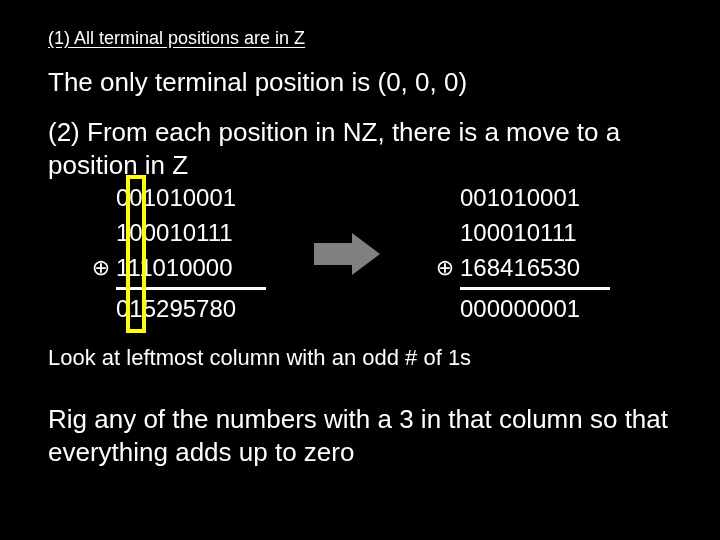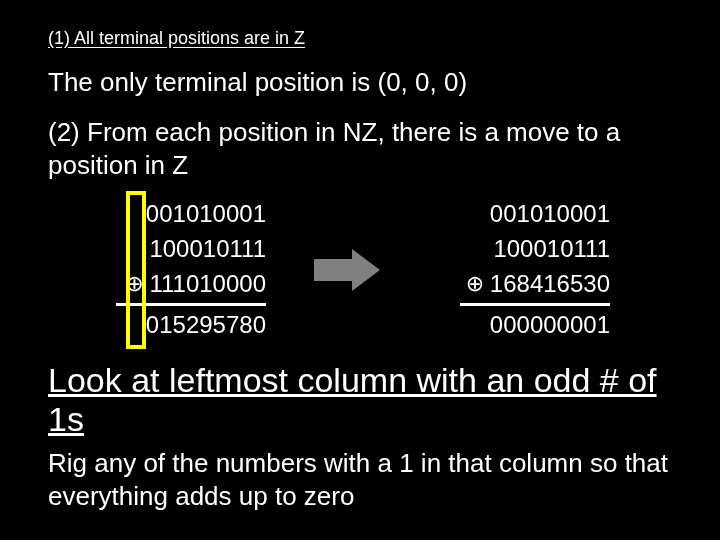--- a/index.html
+++ b/index.html
@@ -22,38 +22,38 @@
     text-underline-offset: 3px;
     margin-bottom: 18px;
   }
   .sub {
     font-size: 26px;
     margin-bottom: 18px;
   }
   .line2 {
     font-size: 26px;
     line-height: 1.25;
-    margin-bottom: 16px;
+    margin-bottom: 0;
   }
   .xor-wrap {
     position: relative;
     display: flex;
     align-items: center;
     justify-content: flex-start;
     gap: 48px;
     margin-left: 38px;
     margin-bottom: 18px;
   }
   .xor-block {
     position: relative;
     font-size: 24px;
     line-height: 1.45;
     font-family: Arial, Helvetica, sans-serif;
   }
-  .row { display: flex; align-items: center; justify-content: flex-end; }
+  .row { display: flex; align-items: center; }
   .op {
     width: 30px;
     display: inline-block;
     text-align: center;
     font-size: 22px;
   }
   .bits {
     letter-spacing: 0px;
     font-variant-numeric: tabular-nums;
   }
@@ -86,23 +86,22 @@
     border-top: 21px solid transparent;
     border-bottom: 21px solid transparent;
     border-left: 28px solid #808080;
   }
   .highlight-box {
     position: absolute;
     border: 4px solid #ffff00;
     pointer-events: none;
   }
   .footer1 {
-    font-size: 34px;
-    margin-bottom: 8px;
-    text-decoration: underline;
+    font-size: 22px;
+    margin-bottom: 32px;
   }
   .footer2 {
     font-size: 26px;
     line-height: 1.25;
   }
 </style>
 </head>
 <body>
 
 <div class="slide">
@@ -157,15 +156,15 @@
       <div class="rule"></div>
       <div class="row">
           <span class="op"></span>
           <span class="bits">000000001</span>
         </div>
     </div>
 
   </div>
 
   <div class="footer1">Look at leftmost column with an odd # of 1s</div>
-  <div class="footer2">Rig any of the numbers with a 1 in that column so that everything adds up to zero</div>
+  <div class="footer2">Rig any of the numbers with a 3 in that column so that everything adds up to zero</div>
 
 </div>
 
 </body></html>

